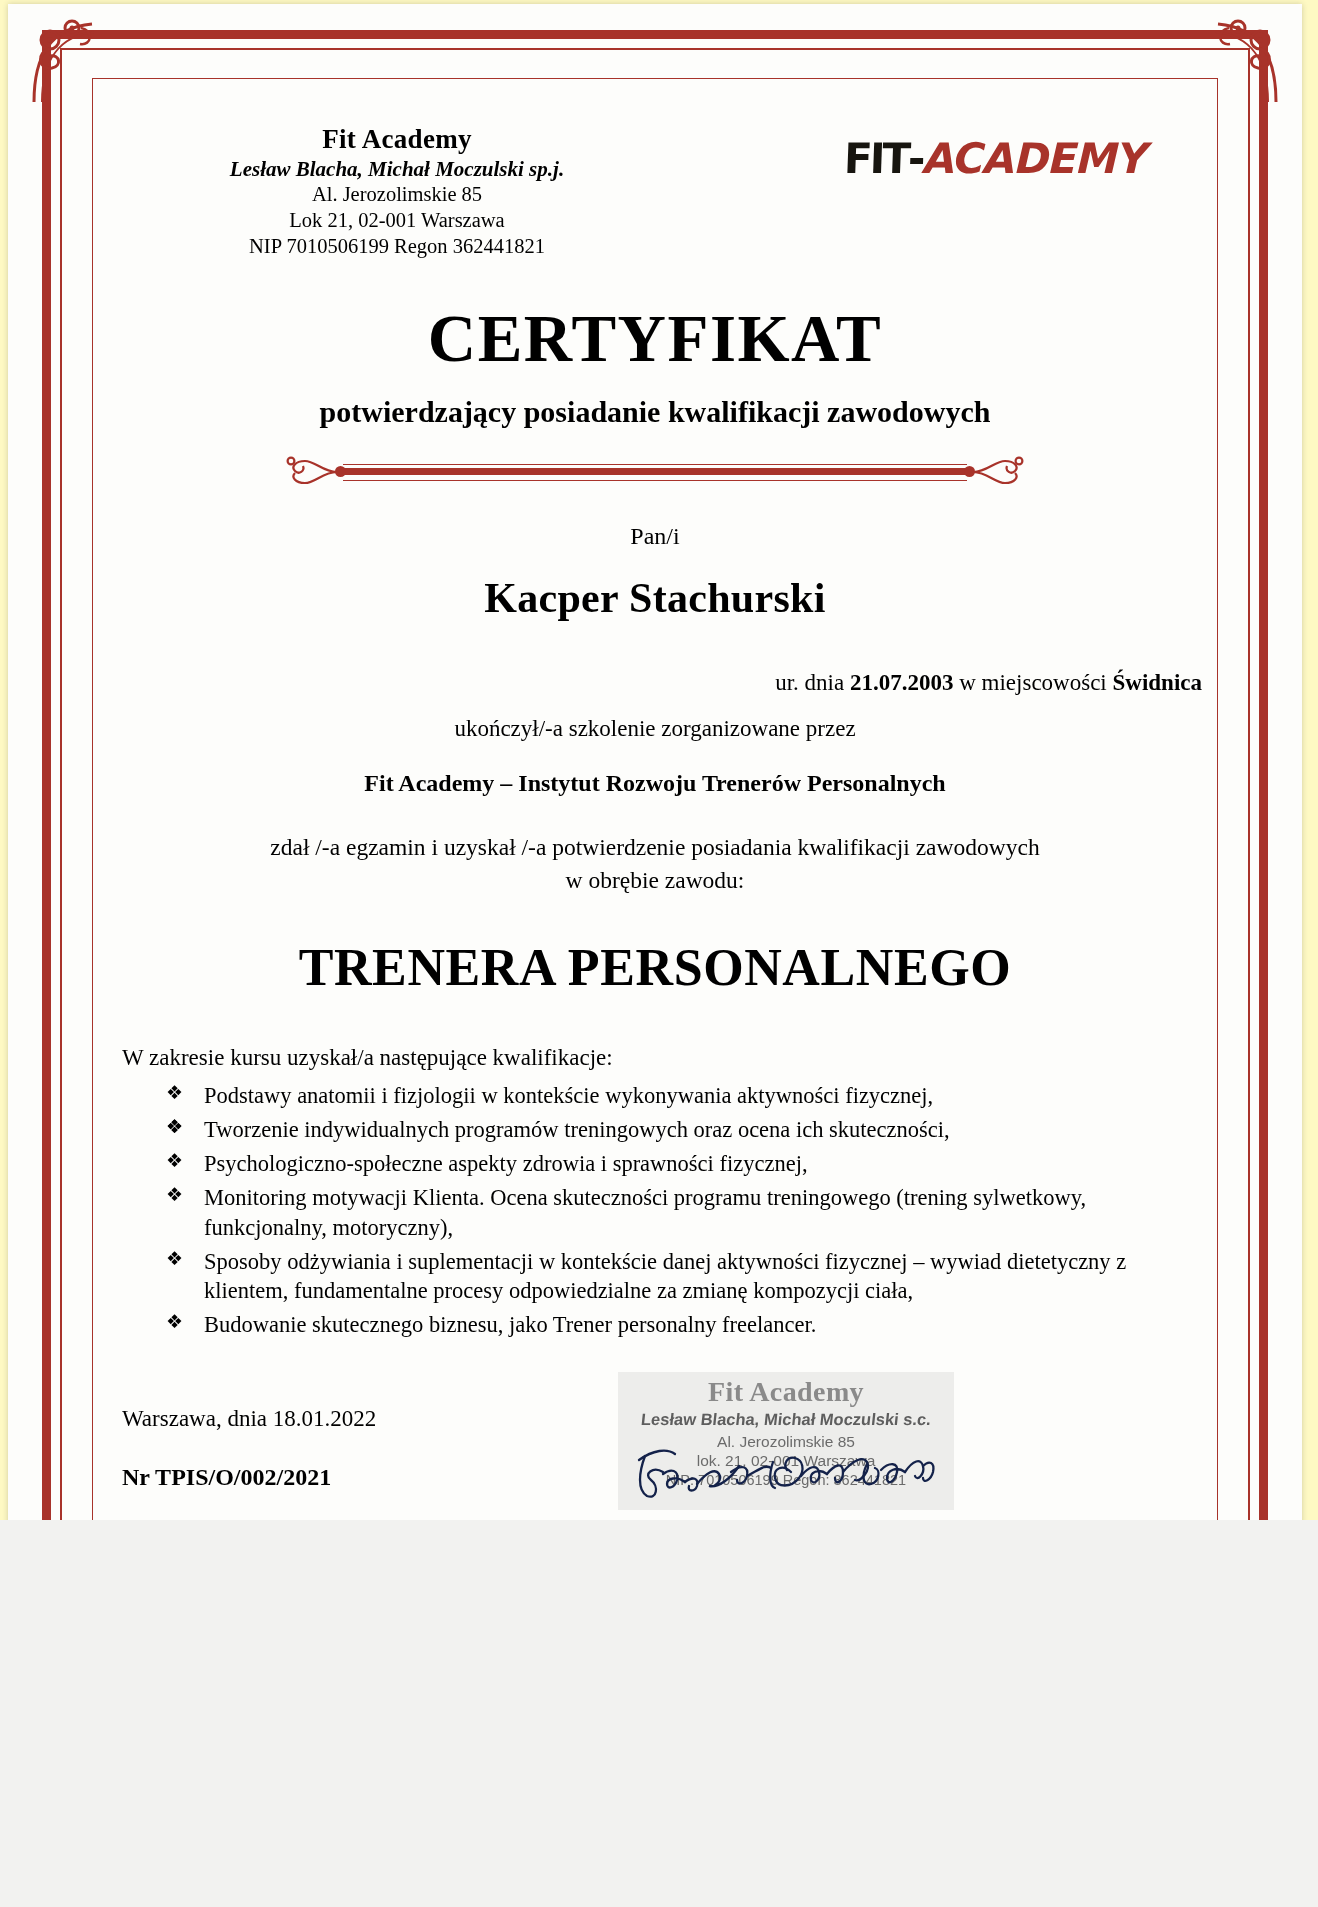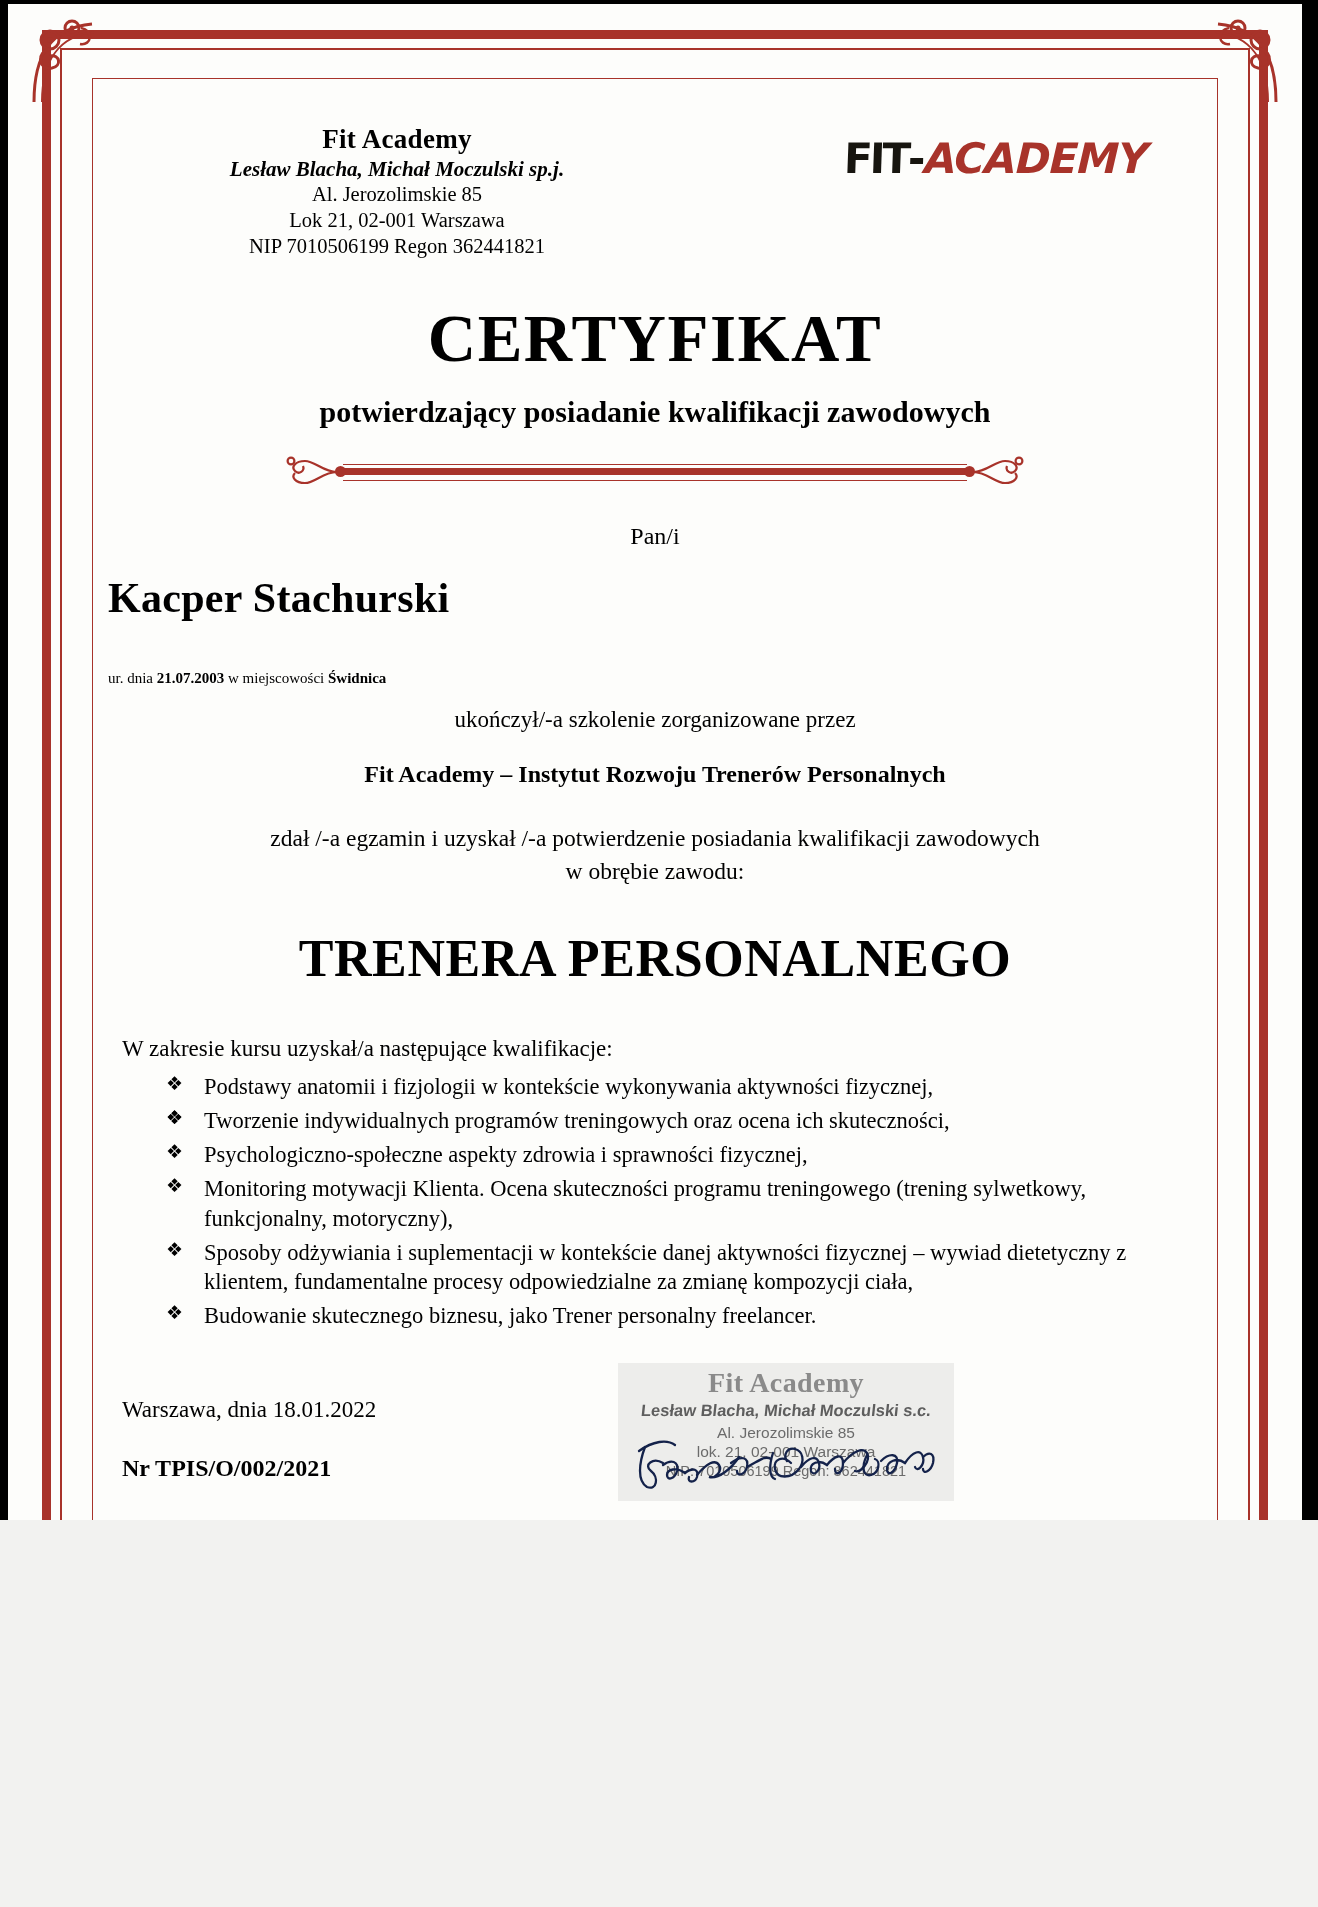--- a/index.html
+++ b/index.html
@@ -5,21 +5,21 @@
   * { box-sizing: border-box; }
   html, body {
     margin: 0; padding: 0;
     background: #f2f2f0;
     font-family: "Liberation Serif", serif;
   }
   #page {
     position: relative;
     width: 1318px;
     height: 1520px;
-    background: #000000;
+    background: #fef9c3;
     overflow: hidden;
   }
 
   
   .paper {
     position: absolute;
     left: 8px; top: 4px;
     width: 1294px; height: 1880px;
     background: #fdfdfb;
     box-shadow: 0 0 6px rgba(0,0,0,0.18);
@@ -122,25 +122,25 @@
   .divider .dot.l { left: 50px; }
   .divider .dot.r { right: 50px; }
   .divider .curl { position: absolute; top: 0; color: #a8332a; }
   .divider .curl svg { width: 56px; height: 34px; display: block; }
   .divider .curl.l { left: 0; }
   .divider .curl.r { right: 0; transform: scaleX(-1); }
 
   
   .panel { text-align: center; font-size: 24px; margin-top: 34px; }
   .recipient {
-    text-align: left;
+    text-align: center;
     font-size: 42px; font-weight: bold;
     margin-top: 24px; letter-spacing: 0.3px;
   }
-  .birth  { text-align: left; font-size: 15px; margin-top: 48px; }
+  .birth  { text-align: right; font-size: 23px; margin-top: 48px; }
   .completed { text-align: center; font-size: 23px; margin-top: 20px; }
   .school { text-align: center; font-size: 24px; font-weight: bold; margin-top: 28px; }
   .exam { text-align: center; font-size: 23.5px; margin-top: 34px; line-height: 1.42; }
   .profession {
     text-align: center;
     font-size: 52px; font-weight: bold;
     letter-spacing: 0.6px;
     margin-top: 40px;
   }
 

